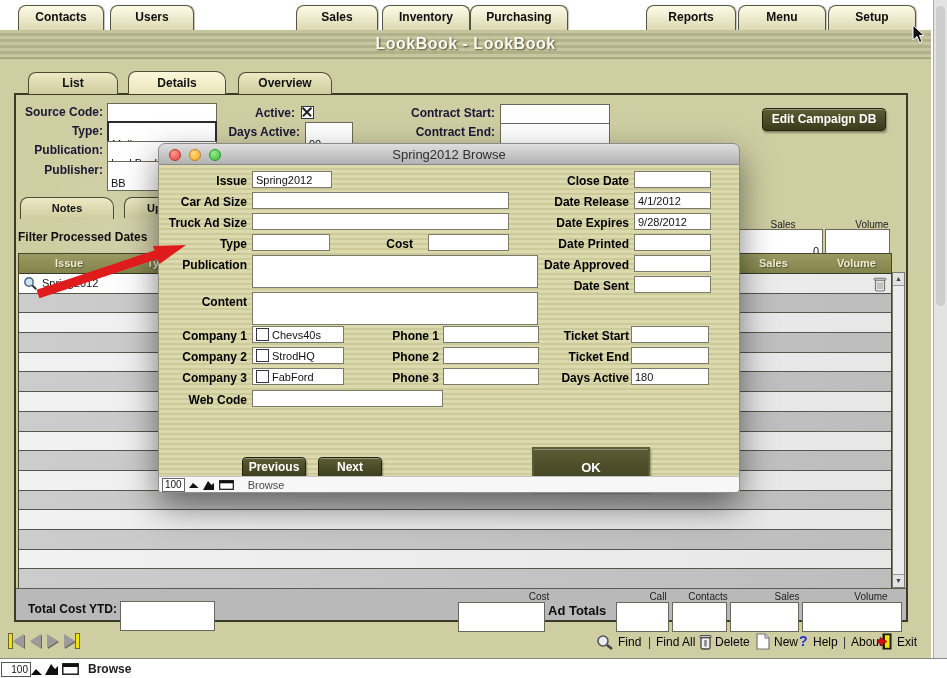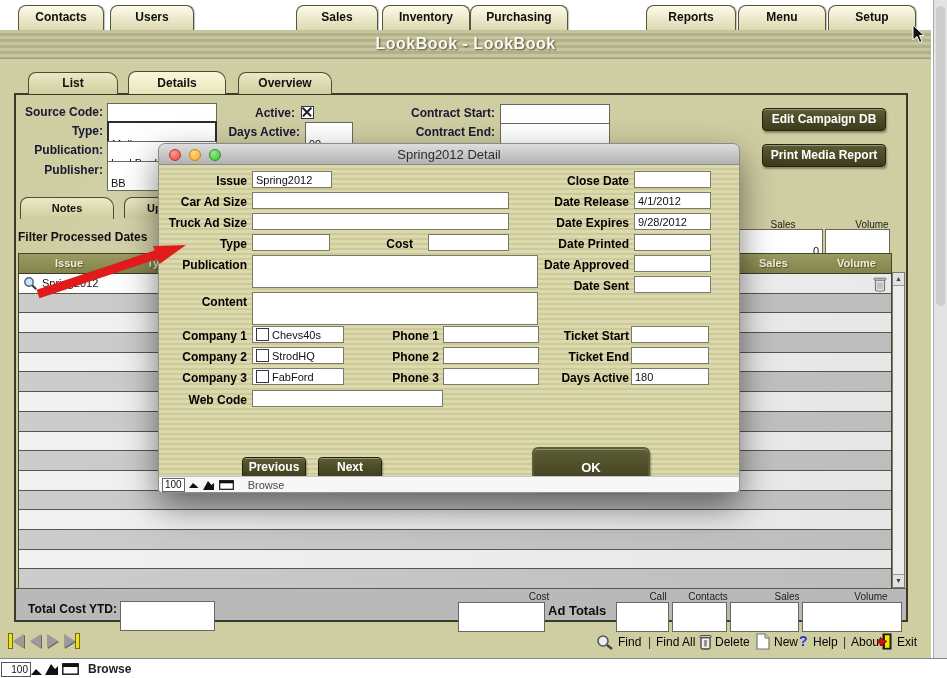--- a/index.html
+++ b/index.html
@@ -134,21 +134,20 @@
 <div class="chk checked" style="position:absolute;left:301px;top:106px"></div>
 <div class="lbl" style="left:195px;width:105px;top:125px">Days Active:</div>
 <div class="fld" style="left:305px;top:122px;width:48px">90</div>
 
 <div class="lbl" style="left:395px;width:100px;top:106px">Contract Start:</div>
 <div class="fld" style="left:500px;top:104px;width:110px"></div>
 <div class="lbl" style="left:395px;width:100px;top:125px">Contract End:</div>
 <div class="fld" style="left:500px;top:123px;width:110px"></div>
 
 <div class="btn-dark" style="left:762px;top:108px;width:122px;height:21px;line-height:20px">Edit Campaign DB</div>
-<div class="btn-dark" style="left:762px;top:144px;width:122px;height:21px;line-height:20px">Print Media Report</div>
 
 <div class="subtab" style="left:20px;top:197px;width:92px;font-size:11px">Notes</div>
 <div class="subtab" style="left:124px;top:197px;width:92px;font-size:11px;text-align:left;padding-left:22px;box-sizing:border-box">Up</div>
 
 <div class="lbl" style="left:18px;top:230px;width:160px;text-align:left;color:#101010">Filter Processed Dates</div>
 
 <div class="glbl" style="left:758px;top:219px;width:50px;z-index:1">Sales</div>
 <div class="glbl" style="left:843px;top:219px;width:58px;z-index:1">Volume</div>
 <div class="fld" style="left:736px;top:229px;width:87px;text-align:right">0</div>
 <div class="fld" style="left:825px;top:229px;width:65px"></div>
@@ -273,21 +272,21 @@
   </svg>
   <span style="position:absolute;left:88px;top:3px;font-size:12px;font-weight:bold;color:#222">Browse</span>
 
 </div>
 
 <div id="dialog">
   <div id="dlg-title">
     <div class="light-btn" style="left:10px;background:radial-gradient(circle at 35% 30%,#ff9a93,#e8433a);border:1px solid #b5372f"></div>
     <div class="light-btn" style="left:30px;background:radial-gradient(circle at 35% 30%,#ffd97e,#f5a623);border:1px solid #c28418"></div>
     <div class="light-btn" style="left:50px;background:radial-gradient(circle at 35% 30%,#9ae88f,#35c135);border:1px solid #2a9428"></div>
-    <div class="t">Spring2012 Detail</div>
+    <div class="t">Spring2012 Browse</div>
   </div>
   <div id="dlg-body">
 
     <div class="dlbl" style="left:0;width:88px;top:9px">Issue</div>
     <div class="dfld" style="left:93px;top:6px;width:80px">Spring2012</div>
     <div class="dlbl" style="left:0;width:88px;top:30px">Car Ad Size</div>
     <div class="dfld" style="left:93px;top:27px;width:257px"></div>
     <div class="dlbl" style="left:0;width:88px;top:51px">Truck Ad Size</div>
     <div class="dfld" style="left:93px;top:48px;width:257px"></div>
     <div class="dlbl" style="left:0;width:88px;top:72px">Type</div>
@@ -328,21 +327,21 @@
     <div class="dfld" style="left:475px;top:111px;width:77px"></div>
     <div class="dlbl" style="left:340px;width:130px;top:164px">Ticket Start</div>
     <div class="dfld" style="left:472px;top:161px;width:78px"></div>
     <div class="dlbl" style="left:340px;width:130px;top:185px">Ticket End</div>
     <div class="dfld" style="left:472px;top:182px;width:78px"></div>
     <div class="dlbl" style="left:340px;width:130px;top:206px">Days Active</div>
     <div class="dfld" style="left:472px;top:203px;width:78px">180</div>
 
     <div class="btn-dark" style="left:83px;top:292px;width:62px;height:20px;line-height:19px">Previous</div>
     <div class="btn-dark" style="left:159px;top:292px;width:62px;height:20px;line-height:19px">Next</div>
-    <div class="btn-dark" style="left:373px;top:282px;width:114px;height:40px;line-height:38px;font-size:13px;border-radius:6px;border:2px solid #5c5d38">OK</div>
+    <div class="btn-dark" style="left:373px;top:282px;width:114px;height:40px;line-height:38px;font-size:13px;border-radius:0;border:2px solid #5c5d38">OK</div>
   </div>
   <div id="dlg-status">
     <div class="mini-zoom">100</div>
     <svg class="icon-svg" width="10" height="7" viewBox="0 0 10 7">
           <path d="M0,7 L4,2 L7,4.5 L9.5,7 Z" fill="#111"></path>
         </svg>
     <svg class="icon-svg" width="12" height="10" viewBox="0 0 12 10">
           <path d="M0,10 L5,1 L8.5,5 L11,3 L11,10 Z" fill="#111"></path>
         </svg>
     <svg class="icon-svg" width="15" height="10" viewBox="0 0 15 10">

